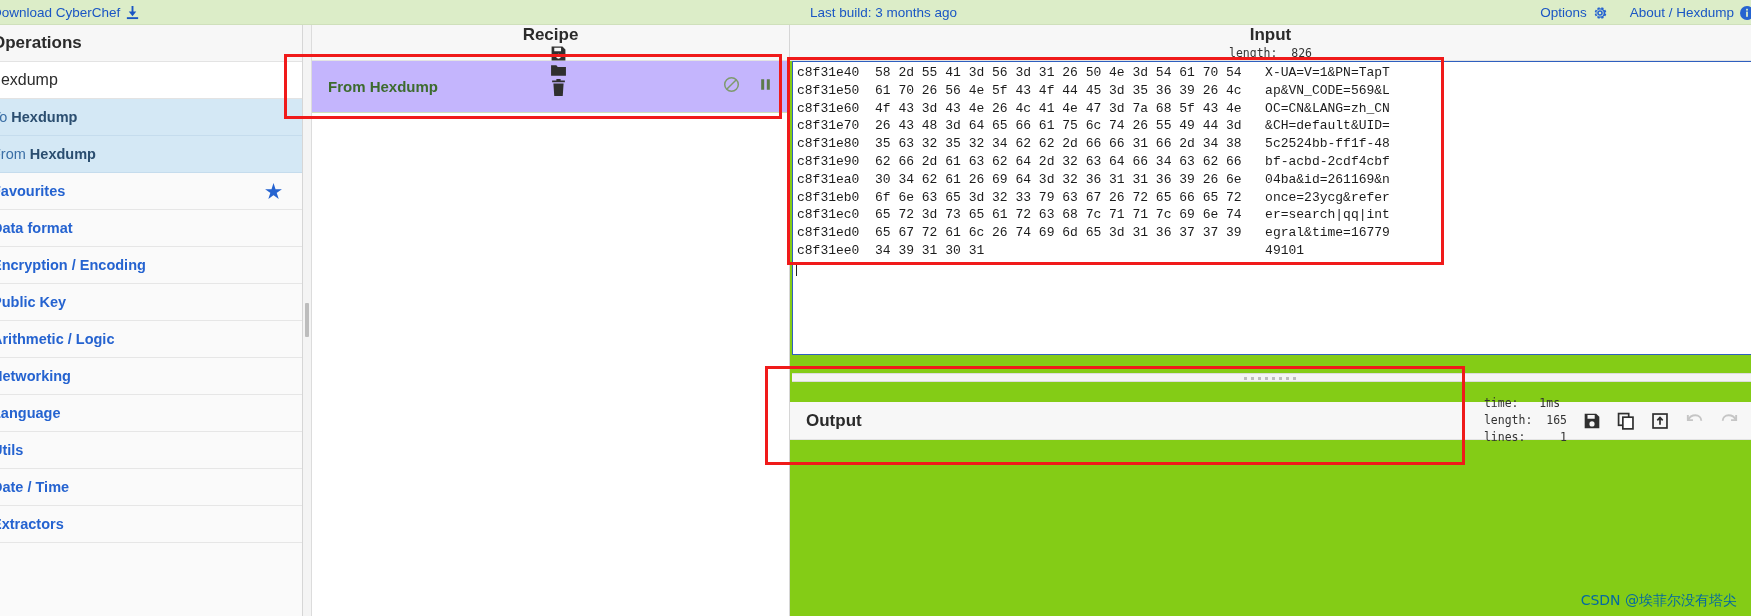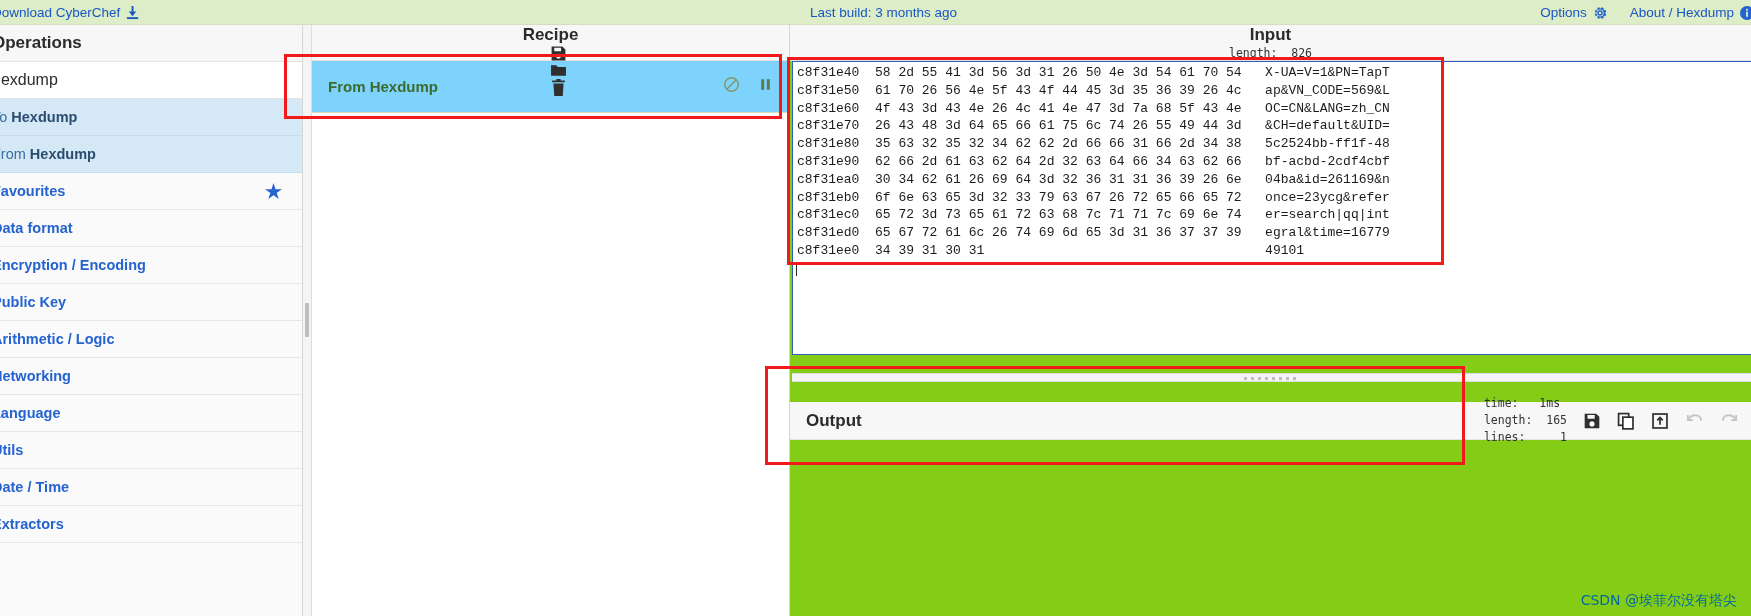--- a/index.html
+++ b/index.html
@@ -91,21 +91,21 @@
     flex-direction: column;
   }
   .panel-title { font-size: 17px; font-weight: bold; color: #2b2b2b; }
   .head-spacer { flex: 1; }
   .icon-btn { color: #2f2f2f; display: inline-flex; align-items: center; justify-content: center; margin-left: 16px; cursor: pointer; }
   .icon-btn svg { display: block; }
   .icon-btn.disabled { color: #c5c5c5; }
 
   .op-item {
     height: 52px; display: flex; align-items: center;
-    background: #7dd3fc; border-bottom: 1px solid #cfe0bb;
+    background: #c4b5fd; border-bottom: 1px solid #cfe0bb;
     padding: 16px 16px;
   }
   .op-item .op-name { font-size: 15px; font-weight: bold; color: #3d6b2e; }
   .op-item .op-ctrls { margin-left: auto; display: flex; align-items: center; gap: 18px; color: #6d8a5c; }
 
   
   .io { flex: 1; height: 591px; position: relative; background: #84cc16; }
   .input-wrap { position: absolute; left: 0; top: 0; right: 0; height: 330px; }
   .meta {
     font-family: "DejaVu Sans Mono", monospace; font-size: 11.5px; color: #333;

